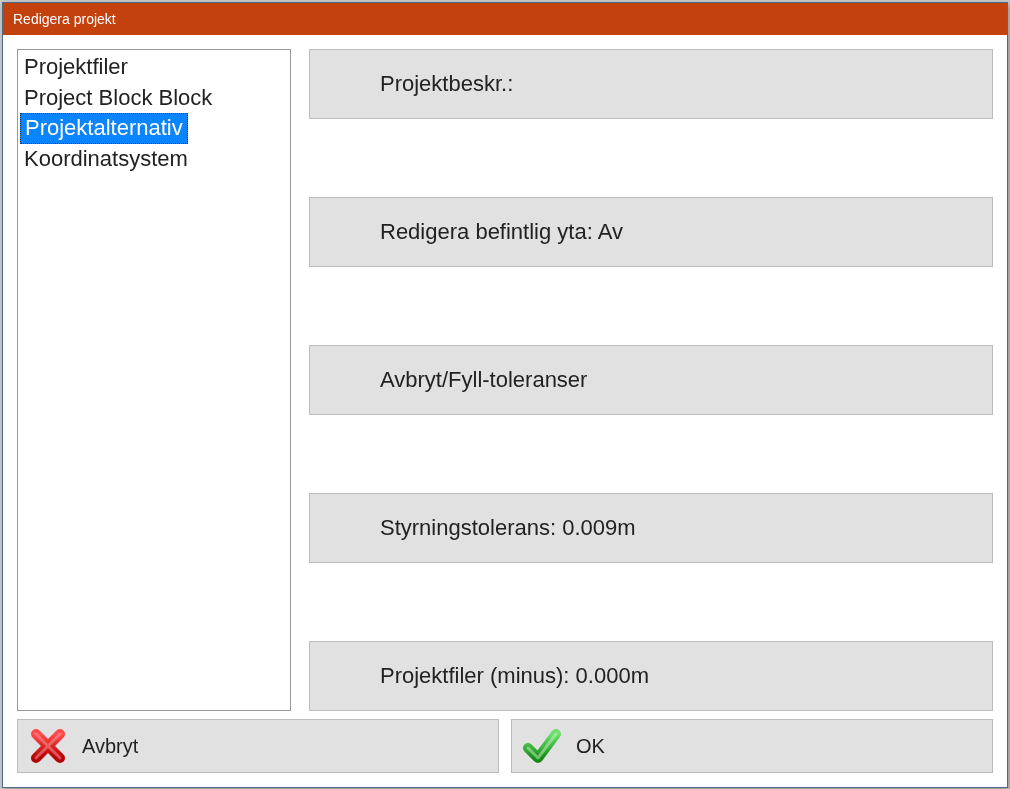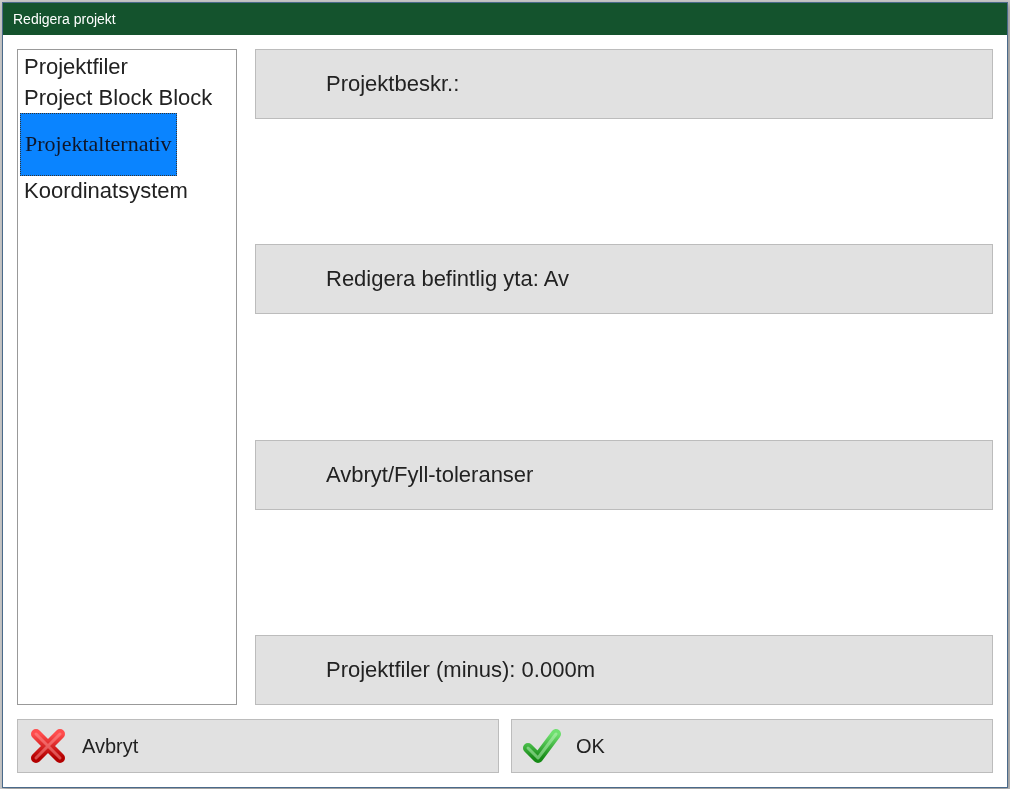--- a/index.html
+++ b/index.html
@@ -18,61 +18,60 @@
       width: 1006px;
       height: 786px;
       margin: 2px;
       background: #fff;
       border: 1px solid #4a6a8a;
       box-shadow: 2px 2px 6px rgba(0,0,0,0.3);
       display: flex;
       flex-direction: column;
     }
     .titlebar {
-      background: #14532d;
+      background: #c2410c;
       color: #fff;
       height: 32px;
       display: flex;
       align-items: center;
       padding: 0 10px;
       font-size: 14px;
     }
     .content-area {
       flex: 1;
       padding: 14px;
       display: flex;
       flex-direction: column;
     }
     .main-row {
       flex: 1;
       display: flex;
       gap: 18px;
     }
     .sidebar {
-      width: 220px;
+      width: 274px;
       border: 1px solid #999;
       background: #fff;
       padding: 2px 0;
     }
     .sidebar-item {
       font-size: 22px;
       color: #222;
       padding: 1px 6px 1px 6px;
       line-height: 1.3;
       cursor: pointer;
       user-select: none;
     }
     .sidebar-item.selected {
       background: #0a84ff;
-      color: #0f172a;
+      color: #ffffff;
       border: 1px dotted #333;
       display: inline-block;
       margin-left: 2px;
-      padding: 16px 4px;
-      font-family: Liberation Serif, serif;
+      padding: 0px 4px;
     }
     .settings-col {
       flex: 1;
       display: flex;
       flex-direction: column;
       gap: 0;
       justify-content: space-between;
     }
     .setting-panel {
       background: #e1e1e1;
@@ -81,21 +80,21 @@
       display: flex;
       align-items: center;
       padding-left: 70px;
       font-size: 22px;
       color: #222;
       cursor: pointer;
     }
     .footer {
       display: flex;
       gap: 12px;
-      margin-top: 14px;
+      margin-top: 8px;
     }
     .footer-btn {
       flex: 1;
       height: 54px;
       background: #e1e1e1;
       border: 1px solid #bcbcbc;
       display: flex;
       align-items: center;
       padding-left: 10px;
       cursor: pointer;
@@ -140,20 +139,23 @@
         <div class="setting-panel">
           <span>Projektbeskr.:</span>
         </div>
         <div class="setting-panel">
           <span>Redigera befintlig yta: Av</span>
         </div>
         <div class="setting-panel">
           <span>Avbryt/Fyll-toleranser</span>
         </div>
         <div class="setting-panel">
+          <span>Styrningstolerans: 0.009m</span>
+        </div>
+        <div class="setting-panel">
           <span>Projektfiler (minus): 0.000m</span>
         </div>
       </div>
 
     </div>
 
     <div class="footer">
 
       <div class="footer-btn">
         <span class="icon">

